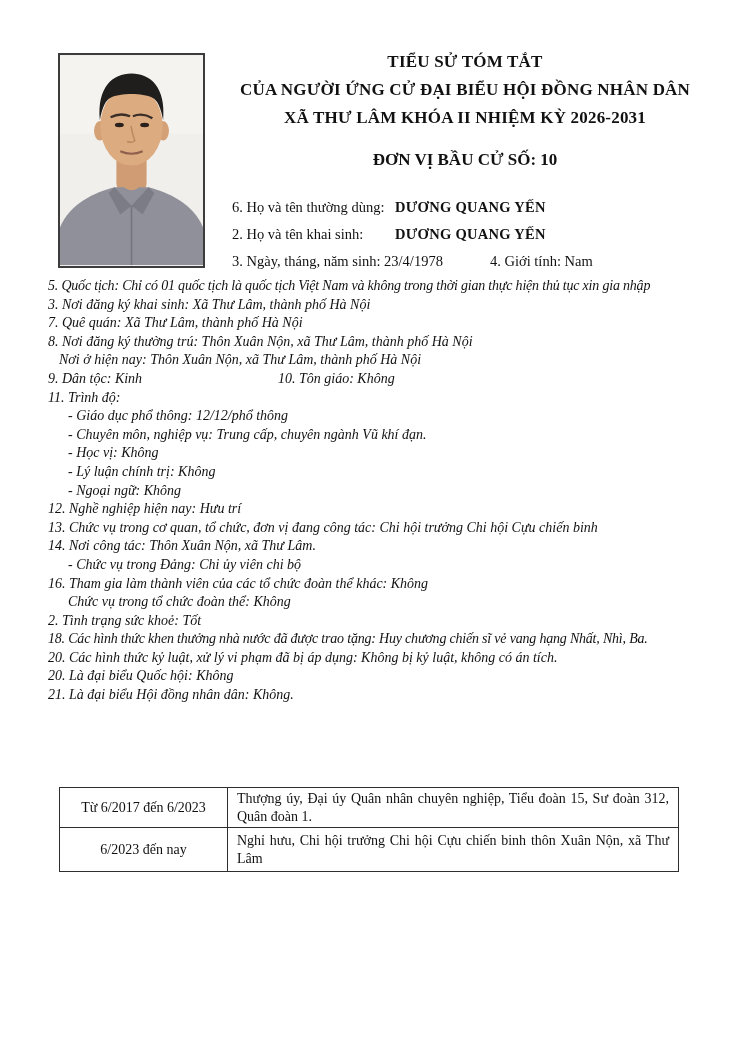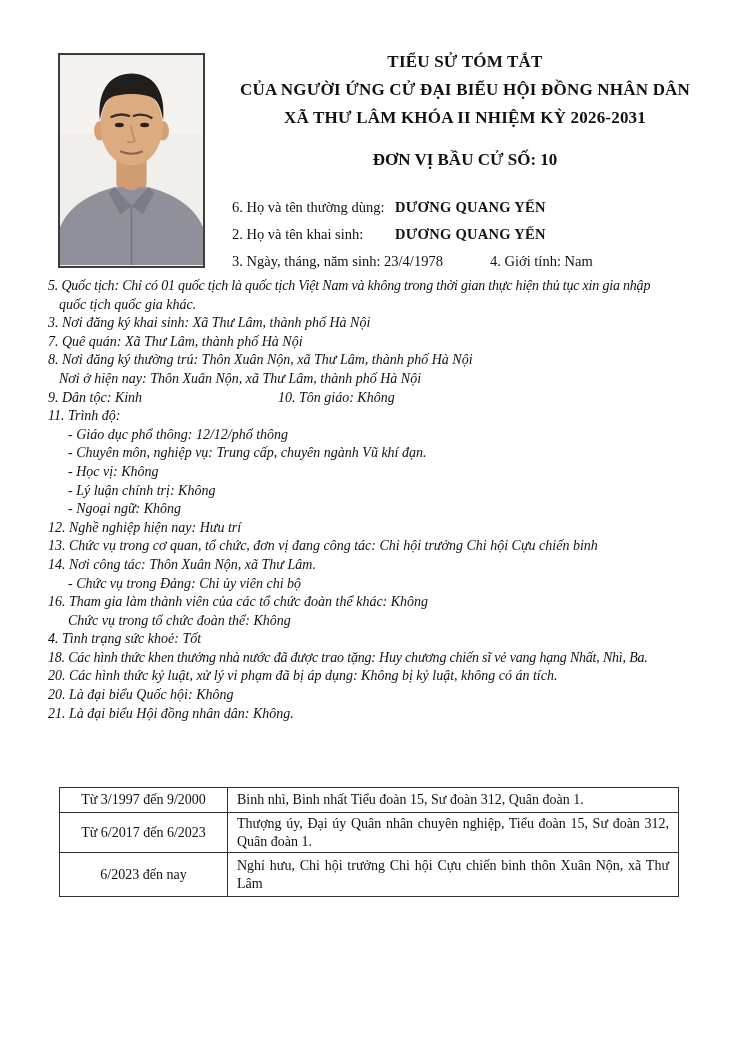--- a/index.html
+++ b/index.html
@@ -164,54 +164,49 @@
     <div class="field-row">
       <span class="field-label">2. Họ và tên khai sinh:</span><span class="field-name">DƯƠNG QUANG YẾN</span>
     </div>
     <div class="field-row">
       <span class="field-half">3. Ngày, tháng, năm sinh: 23/4/1978</span><span>4. Giới tính: Nam</span>
     </div>
   </div>
 
   <div class="details">
     <div class="ln ind0 tight">5. Quốc tịch: Chỉ có 01 quốc tịch là quốc tịch Việt Nam và không trong thời gian thực hiện thủ tục xin gia nhập</div>
-    <div class="ln ind1">quốc tịch quốc gia khác.</div>
     <div class="ln ind0">3. Nơi đăng ký khai sinh: Xã Thư Lâm, thành phố Hà Nội</div>
     <div class="ln ind0">7. Quê quán: Xã Thư Lâm, thành phố Hà Nội</div>
     <div class="ln ind0">8. Nơi đăng ký thường trú: Thôn Xuân Nộn, xã Thư Lâm, thành phố Hà Nội</div>
     <div class="ln ind1">Nơi ở hiện nay: Thôn Xuân Nộn, xã Thư Lâm, thành phố Hà Nội</div>
     <div class="ln ind0">
       <span class="col-a">9. Dân tộc: Kinh</span><span>10. Tôn giáo: Không</span>
     </div>
     <div class="ln ind0">11. Trình độ:</div>
     <div class="ln ind2">- Giáo dục phổ thông: 12/12/phổ thông</div>
     <div class="ln ind2">- Chuyên môn, nghiệp vụ: Trung cấp, chuyên ngành Vũ khí đạn.</div>
     <div class="ln ind2">- Học vị: Không</div>
     <div class="ln ind2">- Lý luận chính trị: Không</div>
     <div class="ln ind2">- Ngoại ngữ: Không</div>
     <div class="ln ind0">12. Nghề nghiệp hiện nay: Hưu trí</div>
     <div class="ln ind0">13. Chức vụ trong cơ quan, tổ chức, đơn vị đang công tác: Chi hội trưởng Chi hội Cựu chiến binh</div>
     <div class="ln ind0">14. Nơi công tác: Thôn Xuân Nộn, xã Thư Lâm.</div>
     <div class="ln ind2">- Chức vụ trong Đảng: Chi ủy viên chi bộ</div>
     <div class="ln ind0">16. Tham gia làm thành viên của các tổ chức đoàn thể khác: Không</div>
     <div class="ln ind2">Chức vụ trong tổ chức đoàn thể: Không</div>
-    <div class="ln ind0">4. Tình trạng sức khoẻ: Tốt</div>
+    <div class="ln ind0">2. Tình trạng sức khoẻ: Tốt</div>
     <div class="ln ind0 tight">18. Các hình thức khen thưởng nhà nước đã được trao tặng: Huy chương chiến sĩ vẻ vang hạng Nhất, Nhì, Ba.</div>
     <div class="ln ind0">20. Các hình thức kỷ luật, xử lý vi phạm đã bị áp dụng: Không bị kỷ luật, không có án tích.</div>
     <div class="ln ind0">20. Là đại biểu Quốc hội: Không</div>
     <div class="ln ind0">21. Là đại biểu Hội đồng nhân dân: Không.</div>
   </div>
 
 
   <table class="work">
     <tbody>
-      <tr class="r1">
-        <td class="period">Từ 3/1997 đến 9/2000</td>
-        <td class="desc">Binh nhì, Binh nhất Tiểu đoàn 15, Sư đoàn 312, Quân đoàn 1.</td>
-      </tr>
       <tr class="r3">
         <td class="period">Từ 6/2017 đến 6/2023</td>
         <td class="desc">Thượng úy, Đại úy Quân nhân chuyên nghiệp, Tiểu đoàn 15, Sư đoàn 312, Quân đoàn 1.</td>
       </tr>
       <tr class="r4">
         <td class="period">6/2023 đến nay</td>
         <td class="desc">Nghỉ hưu, Chi hội trưởng Chi hội Cựu chiến binh thôn Xuân Nộn, xã Thư Lâm</td>
       </tr>
     </tbody>
   </table>

